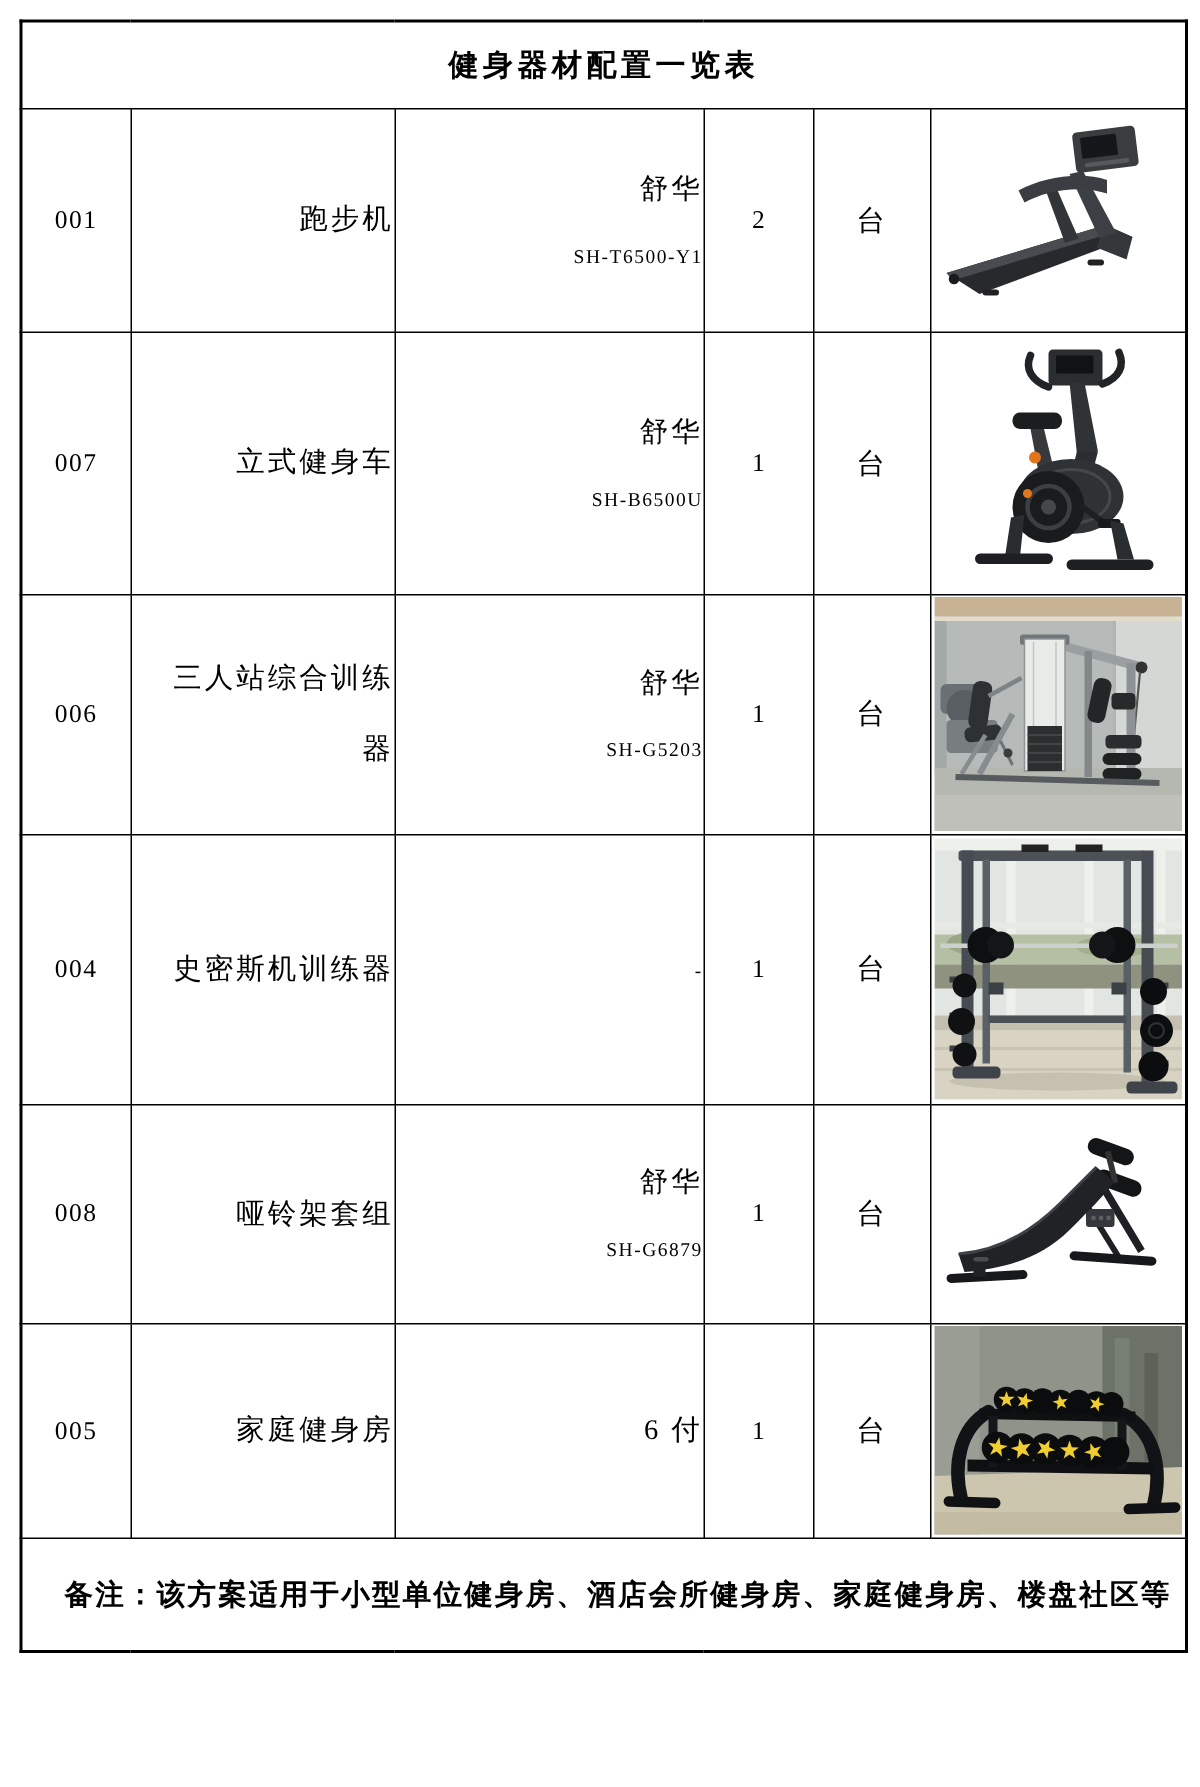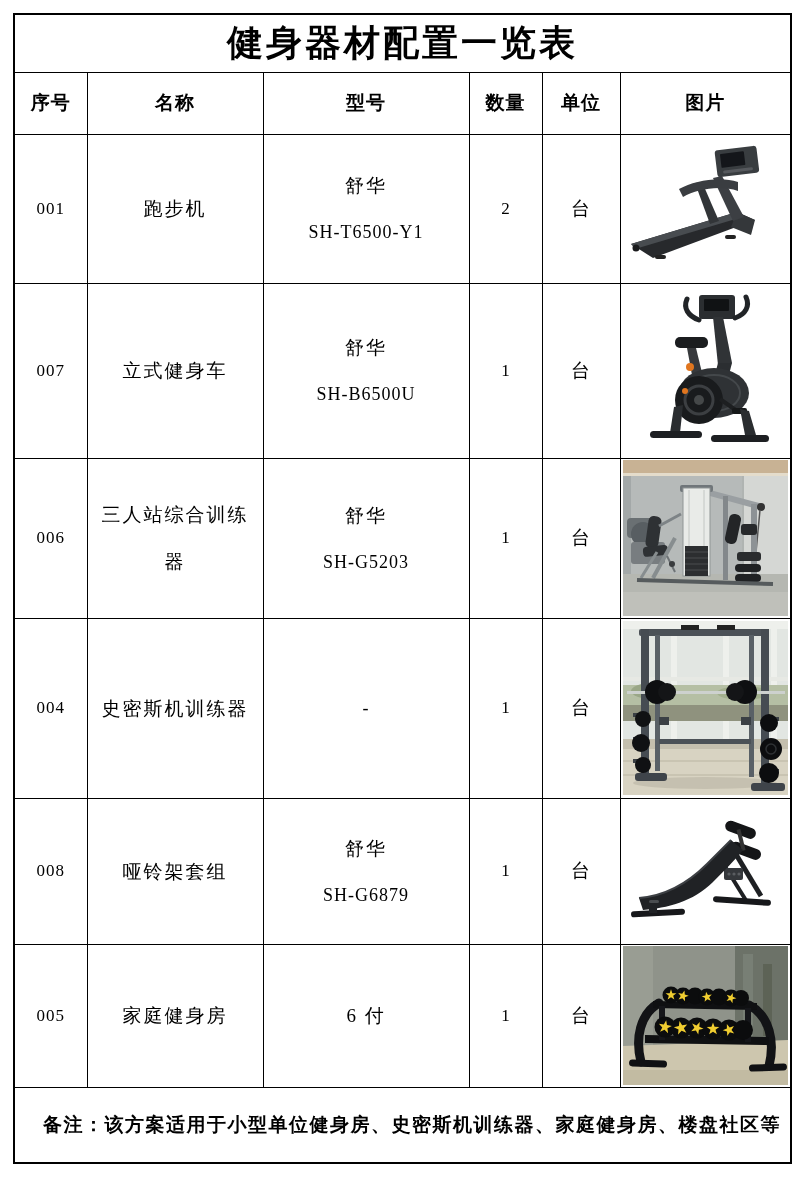--- a/index.html
+++ b/index.html
@@ -19,26 +19,26 @@
   col.c-qty{width:73px}col.c-unit{width:78px}col.c-img{width:171px}
   tr.h-title{height:58px}
   tr.h-head{height:62px}
   tr.h-r0{height:149px}
   tr.h-r1{height:175px}
   tr.h-r2{height:160px}
   tr.h-r3{height:180px}
   tr.h-r4{height:146px}
   tr.h-r5{height:143px}
   tr.h-note{height:76px}
-  .title-cell{font-size:36px;font-weight:bold;letter-spacing:3px;}
+  .title-cell{font-size:20px;font-weight:bold;letter-spacing:3px;}
   th{font-size:19px;font-weight:bold;letter-spacing:1px;}
   .no-cell{font-size:17px;letter-spacing:1px;text-align:center;}
-  .lines{display:flex;flex-direction:column;justify-content:center;align-items:center;gap:28px;height:100%;}
+  .lines{display:flex;flex-direction:column;justify-content:center;align-items:flex-end;gap:28px;height:100%;}
   .cjk-line{font-size:19px;letter-spacing:2px;line-height:1;}
-  .code-line{font-size:18px;letter-spacing:1px;line-height:1;}
+  .code-line{font-size:13px;letter-spacing:1px;line-height:1;}
   .qty-cell{font-size:17px;}
   .unit-cell{font-size:19px;letter-spacing:1px;}
   .img-cell{padding:0;line-height:0;}
   .img-cell svg{display:block;margin:0 auto;}
   .note-cell{
     text-align:left;font-weight:bold;font-size:19px;letter-spacing:1.5px;
     padding-left:28px;
   }
 </style>
 </head>
@@ -53,28 +53,20 @@
     <col class="c-qty">
         <col class="c-unit">
         <col class="c-img">
   </colgroup>
 
   <tbody>
         <tr class="h-title">
     <td colspan="6" class="title-cell">健身器材配置一览表</td>
   </tr>
 
-  <tr class="h-head">
-    <th>序号</th>
-    <th>名称</th>
-    <th>型号</th>
-    <th>数量</th>
-    <th>单位</th>
-    <th>图片</th>
-  </tr>
 
   <tr class="h-r0">
     <td class="no-cell">001</td>
     <td>
       <div class="lines">
               <div class="cjk-line">跑步机</div>
             </div>
     </td>
     <td>
       <div class="lines">
@@ -380,17 +372,17 @@
         <use href="#star" transform="translate(42 81) scale(1.15) rotate(10)"></use>
         <use href="#star" transform="translate(58 82) scale(1.2) rotate(-12)"></use>
         <use href="#star" transform="translate(74 82) scale(1.1) rotate(25)"></use>
         <use href="#star" transform="translate(90 83) scale(1.1)"></use>
         <use href="#star" transform="translate(106 84) scale(1.05) rotate(-20)"></use>
       </svg>
     </td>
   </tr>
 
   <tr class="h-note">
-    <td colspan="6" class="note-cell">备注：该方案适用于小型单位健身房、史密斯机训练器、家庭健身房、楼盘社区等</td>
+    <td colspan="6" class="note-cell">备注：该方案适用于小型单位健身房、酒店会所健身房、家庭健身房、楼盘社区等</td>
   </tr>
 </tbody>
     </table>
 </div>
 
 </body></html>

